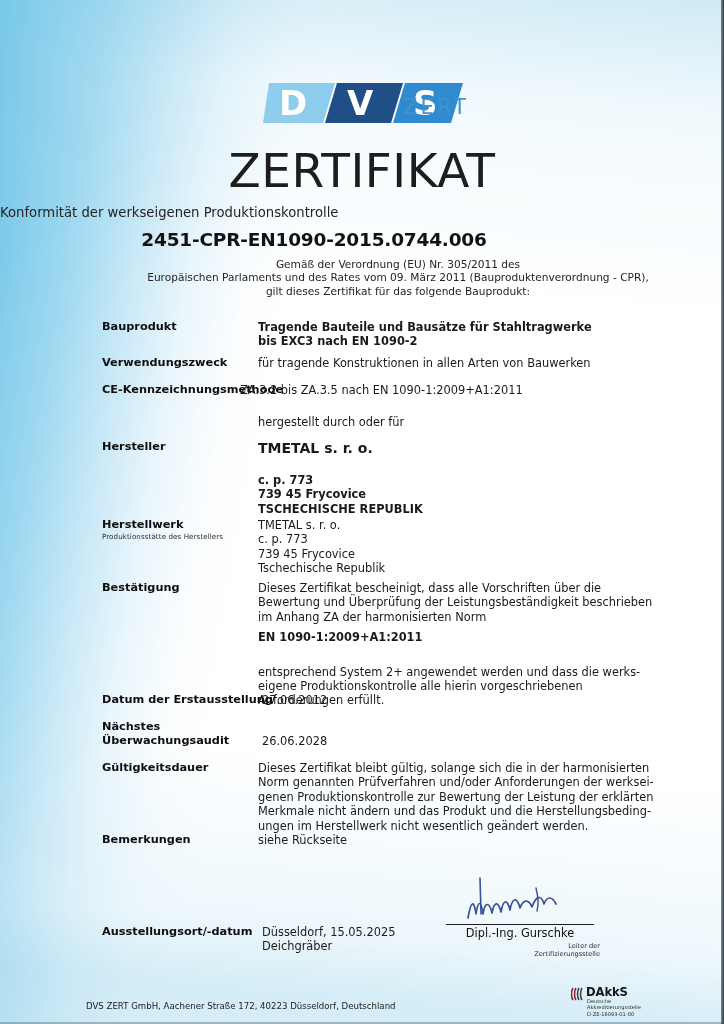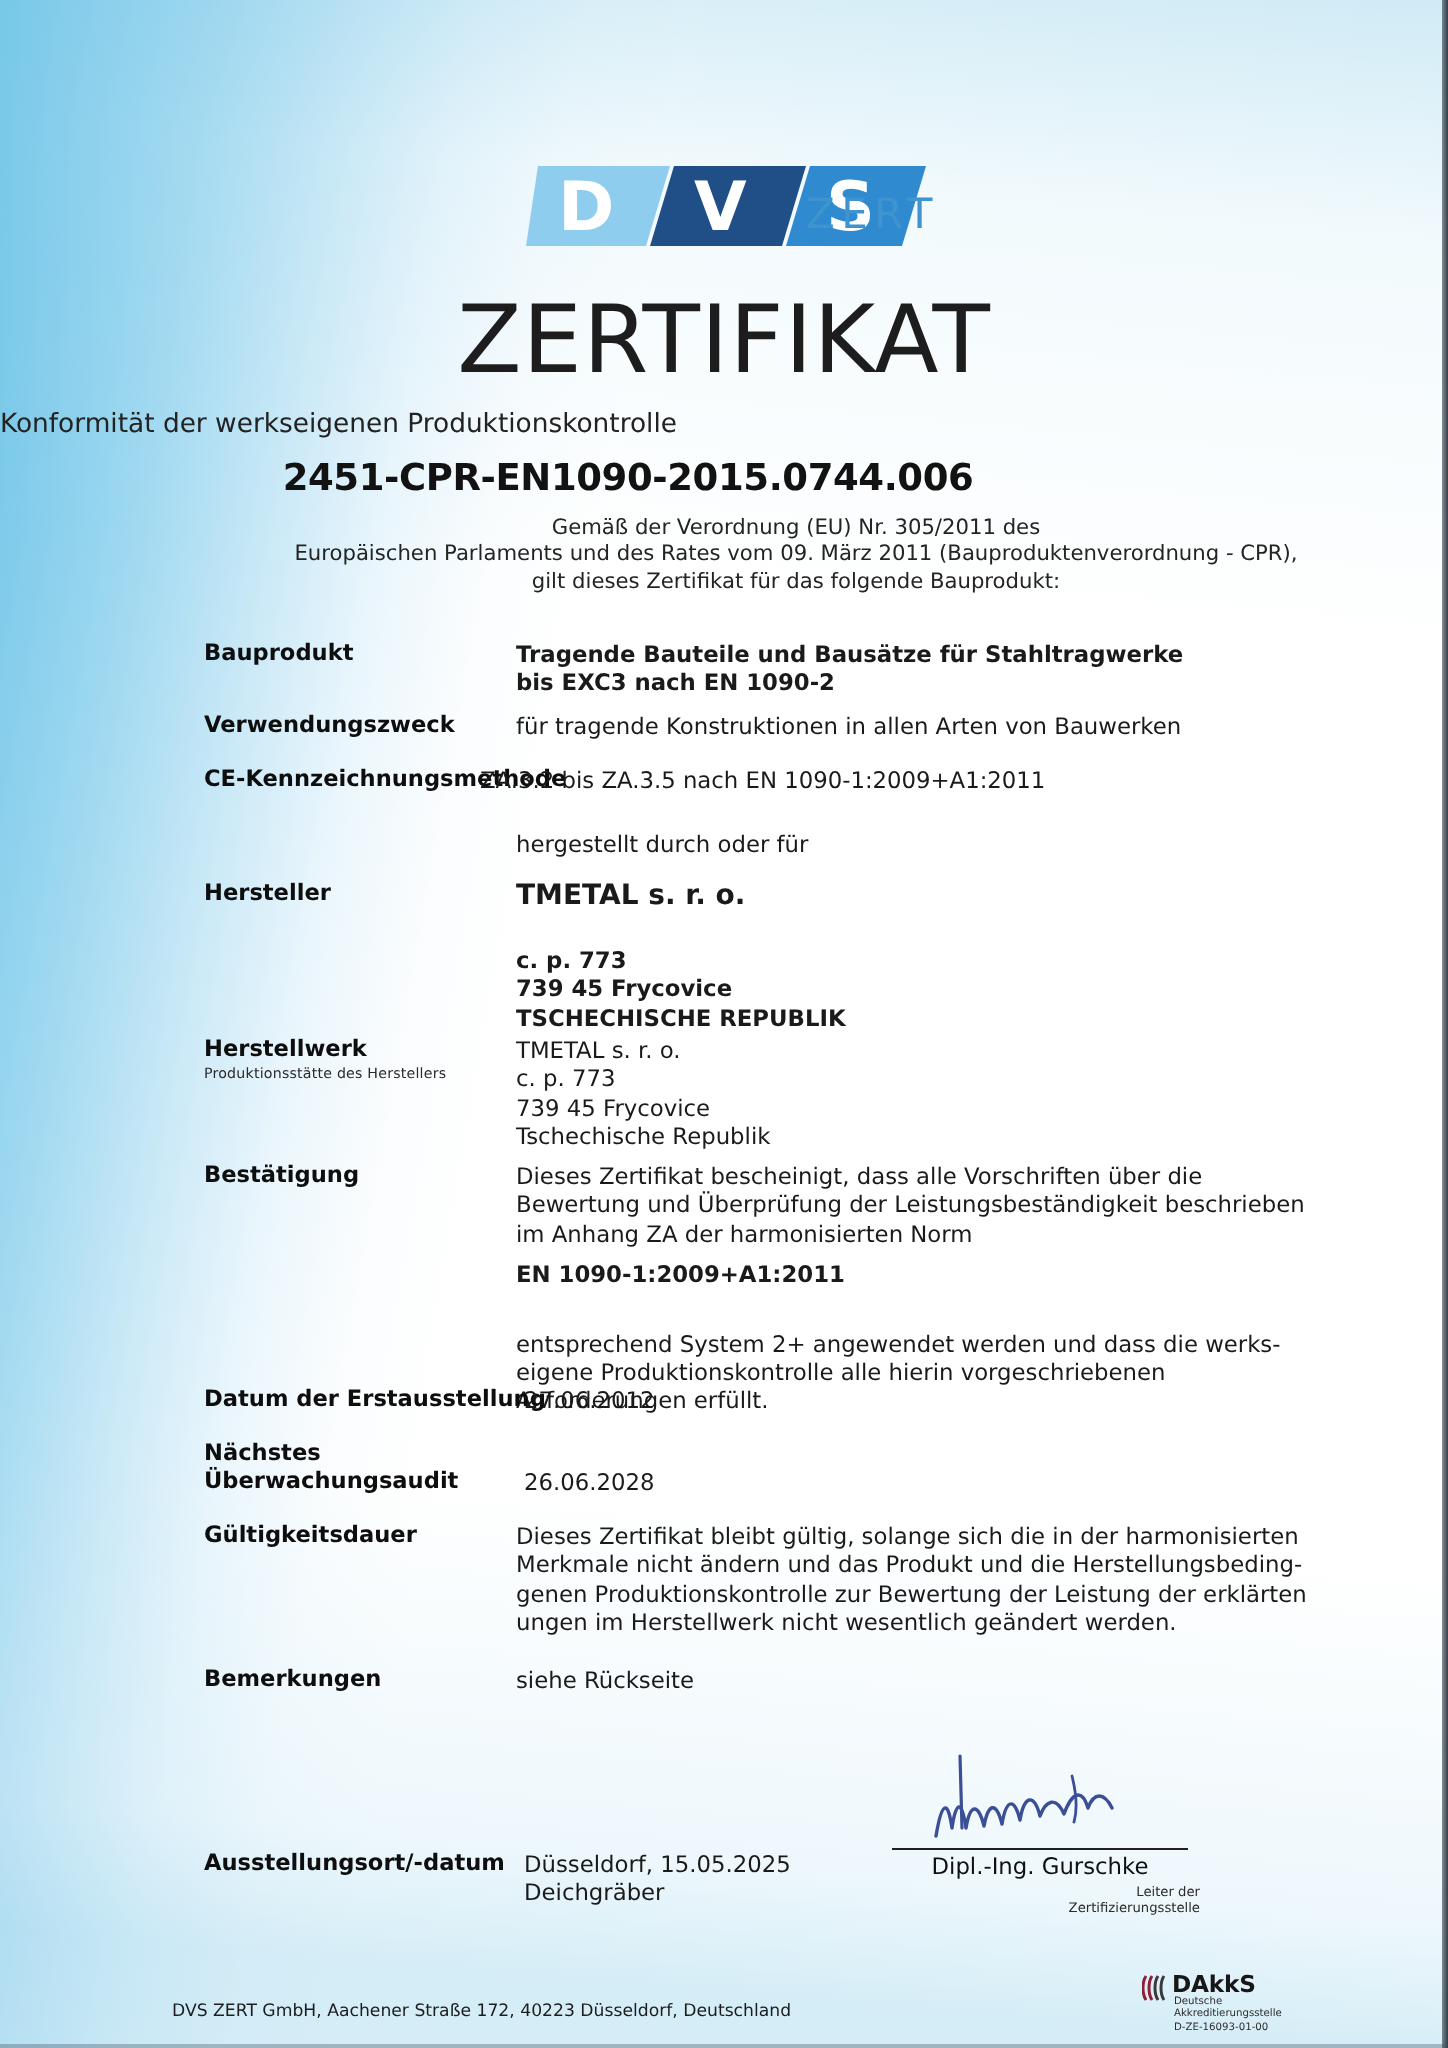--- a/index.html
+++ b/index.html
@@ -335,22 +335,23 @@
         <div>Nächstes</div>
         <div>Überwachungsaudit</div>
       </div>
       <div class="val" style="left:176px;top:14px;">26.06.2028</div>
     </div>
 
     <div class="row" style="top:761px;">
       <div class="lbl">Gültigkeitsdauer</div>
       <div class="val">
         <div>Dieses Zertifikat bleibt gültig, solange sich die in der harmonisierten</div>
+        <div>Norm genannten Prüfverfahren und/oder Anforderungen der werksei-</div>
+        <div>genen Produktionskontrolle zur Bewertung der Leistung der erklärten</div>
         <div>Merkmale nicht ändern und das Produkt und die Herstellungsbeding-</div>
-        <div>genen Produktionskontrolle zur Bewertung der Leistung der erklärten</div>
         <div>ungen im Herstellwerk nicht wesentlich geändert werden.</div>
       </div>
     </div>
 
     <div class="row" style="top:833px;">
       <div class="lbl">Bemerkungen</div>
       <div class="val">siehe Rückseite</div>
     </div>
 
     <div class="row" style="top:925px;">

